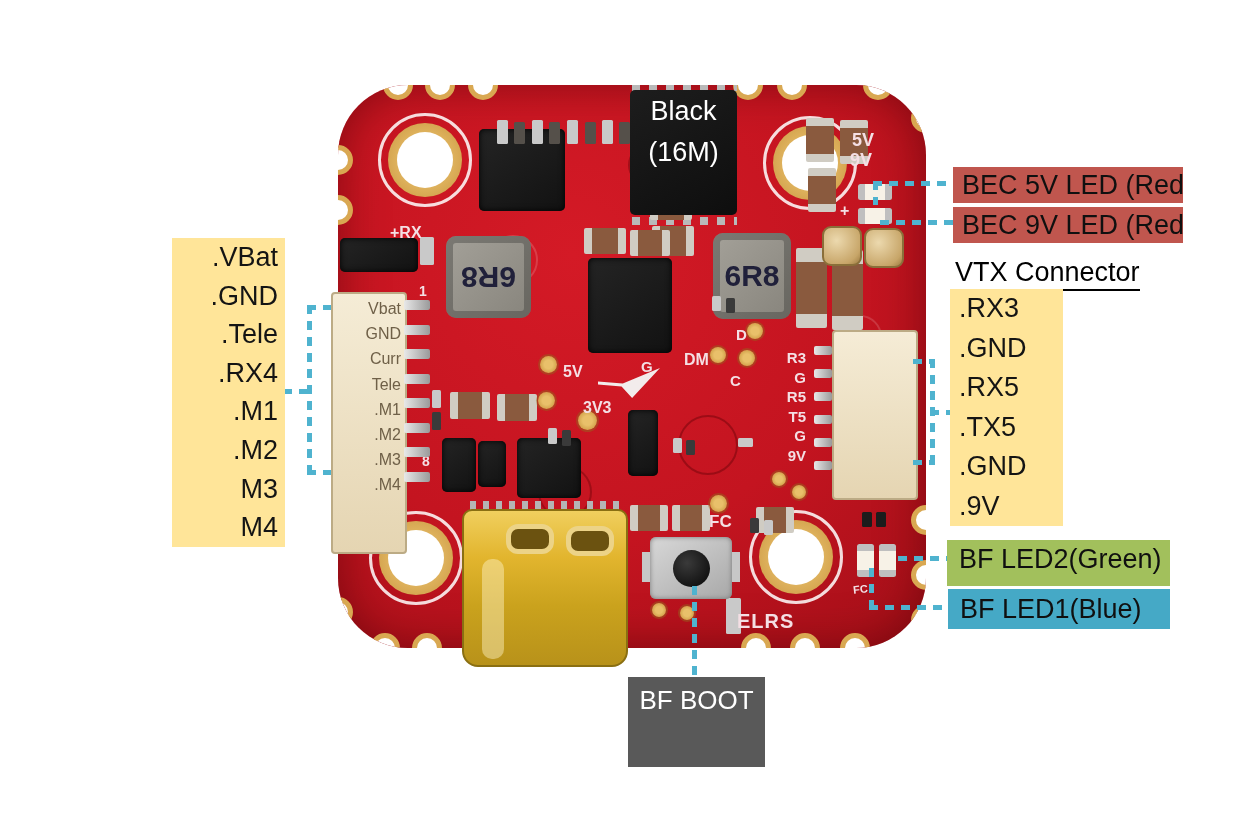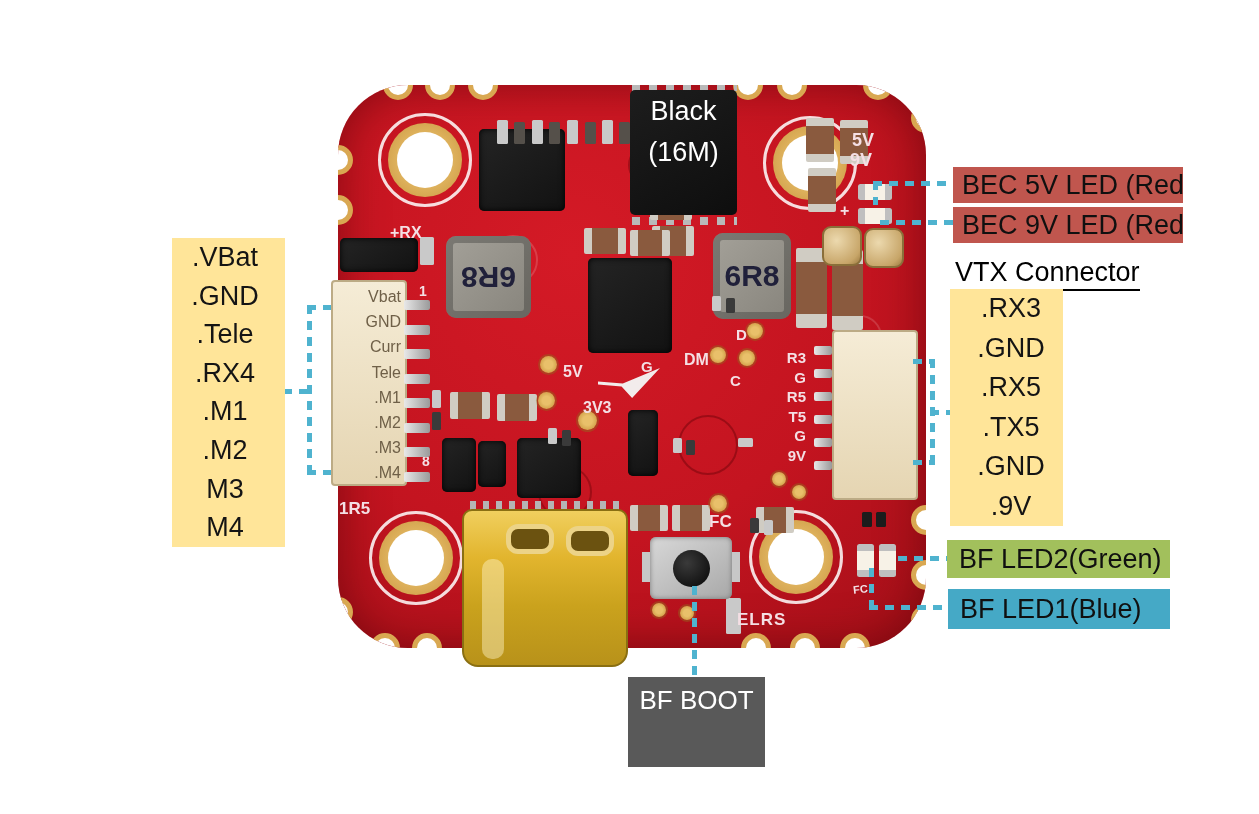--- a/index.html
+++ b/index.html
@@ -34,21 +34,21 @@
   .led{position:absolute;border-radius:2.5px;}
   .led-h{background:linear-gradient(90deg,#bfbfbf 0 22%,#f7f2e7 22% 78%,#bfbfbf 78%);}
   .led-v{background:linear-gradient(180deg,#bfbfbf 0 20%,#f7f2e7 20% 80%,#bfbfbf 80%);}
   .pin{position:absolute;background:linear-gradient(90deg,#e8e8e8,#9a9a9a);border-radius:2px;}
   .conn{position:absolute;background:linear-gradient(180deg,#f5ecd6,#e5d5b2);
         border:2px solid #bcab85;border-radius:4px;box-sizing:border-box;}
   
   .utitle{position:absolute;font-size:27px;color:#000;border-bottom:2.5px solid #000;
           padding-bottom:1px;white-space:nowrap;}
   .ybox{position:absolute;background:#FFE599;color:#141414;font-size:27px;}
-  .pl{display:block;text-align:center;}
+  .pl{display:block;}
   .tag{position:absolute;font-size:27px;color:#101010;white-space:nowrap;overflow:hidden;}
   .graybox{position:absolute;background:#595959;color:#fff;text-align:center;font-size:26px;line-height:42px;padding-top:2px;box-sizing:border-box;}
   .bbchip{position:absolute;background:linear-gradient(150deg,#1d1d1d,#0e0e0e);border-radius:5px;
           color:#fff;text-align:center;font-size:27px;line-height:41px;padding-top:1px;box-sizing:border-box;}
   .dh{position:absolute;height:5px;background:repeating-linear-gradient(90deg,#4FB3CF 0 9px,transparent 9px 16px);}
   .dv{position:absolute;width:5px;background:repeating-linear-gradient(180deg,#4FB3CF 0 9px,transparent 9px 16px);}
   .padstrip{position:absolute;height:8px;background:repeating-linear-gradient(90deg,#b9b9b9 0 8px,transparent 8px 17px);}
 </style>
 </head>
 <body>
@@ -175,21 +175,21 @@
     <div class="silk" style="left:52px;top:139px;font-size:16px">+RX</div>
     <div class="silk" style="left:1px;top:414px;font-size:17px">1R5</div>
     <div class="silk" style="left:225px;top:278px;font-size:16px">5V</div>
     <div class="silk" style="left:245px;top:314px;font-size:16px">3V3</div>
     <div class="silk" style="left:303px;top:273px;font-size:15px">G</div>
     <div class="silk" style="left:346px;top:266px;font-size:16px">DM</div>
     <div class="silk" style="left:392px;top:287px;font-size:15px">C</div>
     <div class="silk" style="left:398px;top:241px;font-size:15px">D</div>
     <div class="silk" style="left:371px;top:427px;font-size:17px">FC</div>
     <div class="silk" style="left:515px;top:498px;font-size:11px;transform:rotate(-6deg)">FC</div>
-    <div class="silk" style="left:399px;top:525px;font-size:17px;letter-spacing:1px">ELRS</div>
+    <div class="silk" style="left:399px;top:525px;font-size:20px;letter-spacing:1px">ELRS</div>
     <div class="silk" style="left:514px;top:45px;font-size:18px">5V</div>
     <div class="silk" style="left:512px;top:65px;font-size:18px">9V</div>
     <div class="silk" style="left:502px;top:117px;font-size:16px">+</div>
     <div class="silk" style="left:81px;top:198px;font-size:14px">1</div>
     <div class="silk" style="left:84px;top:368px;font-size:14px">8</div>
 
     <div style="position:absolute;left:434px;top:263px;width:34px;text-align:right;font-size:15px;font-weight:700;color:#f4dfe4;line-height:19.5px">
         <div>R3</div>
         <div>G</div>
         <div>R5</div>
@@ -219,21 +219,21 @@
     <div style="position:absolute;left:312px;top:452px;width:82px;height:62px;border-radius:6px;
                 background:linear-gradient(145deg,#d8d8d8,#a8a8a8);box-shadow:inset 0 0 5px #777">
       <div style="position:absolute;left:23px;top:13px;width:37px;height:37px;border-radius:50%;
                   background:radial-gradient(circle at 38% 35%,#3a3a3a,#050505)"></div>
     </div>
 
     <div style="position:absolute;left:132px;top:416px;width:150px;height:9px;
                 background:repeating-linear-gradient(90deg,#b5b5b5 0 6px,transparent 6px 13px)"></div>
   </div>
 
-  <div class="conn" style="left:331px;top:280px;width:76px;height:206px">
+  <div class="conn" style="left:331px;top:292px;width:76px;height:262px">
     <div style="position:absolute;left:0;top:2px;width:68px;text-align:right;font-size:16px;color:#6f6048;line-height:25.2px">
         <div>Vbat</div>
         <div>GND</div>
         <div>Curr</div>
         <div>Tele</div>
         <div>.M1</div>
         <div>.M2</div>
         <div>.M3</div>
         <div>.M4</div>
       </div>
@@ -303,19 +303,19 @@
       <div class="pl" style="height:39.5px;line-height:39.5px">.GND</div>
       <div class="pl" style="height:39.5px;line-height:39.5px">.RX5</div>
       <div class="pl" style="height:39.5px;line-height:39.5px">.TX5</div>
       <div class="pl" style="height:39.5px;line-height:39.5px">.GND</div>
       <div class="pl" style="height:39.5px;line-height:39.5px">.9V</div>
     </div>
 
   <div class="tag" style="left:953px;top:167px;width:230px;height:36px;line-height:36px;background:#C0564E;padding-left:9px;box-sizing:border-box">BEC 5V LED (Red)</div>
   <div class="tag" style="left:953px;top:207px;width:230px;height:36px;line-height:36px;background:#C0564E;padding-left:9px;box-sizing:border-box">BEC 9V LED (Red)</div>
 
-  <div class="tag" style="left:947px;top:540px;width:223px;height:38px;line-height:38px;background:#A2C05C;padding-left:12px;box-sizing:border-box">BF LED2(Green)</div>
+  <div class="tag" style="left:947px;top:540px;width:223px;height:46px;line-height:38px;background:#A2C05C;padding-left:12px;box-sizing:border-box">BF LED2(Green)</div>
   <div class="tag" style="left:948px;top:589px;width:222px;height:40px;line-height:40px;background:#45A9C6;padding-left:12px;box-sizing:border-box">BF LED1(Blue)</div>
 
   <div class="graybox" style="left:628px;top:677px;width:137px;height:90px">
       <div>BF BOOT</div>
     </div>
 </div>
 
 </body></html>

